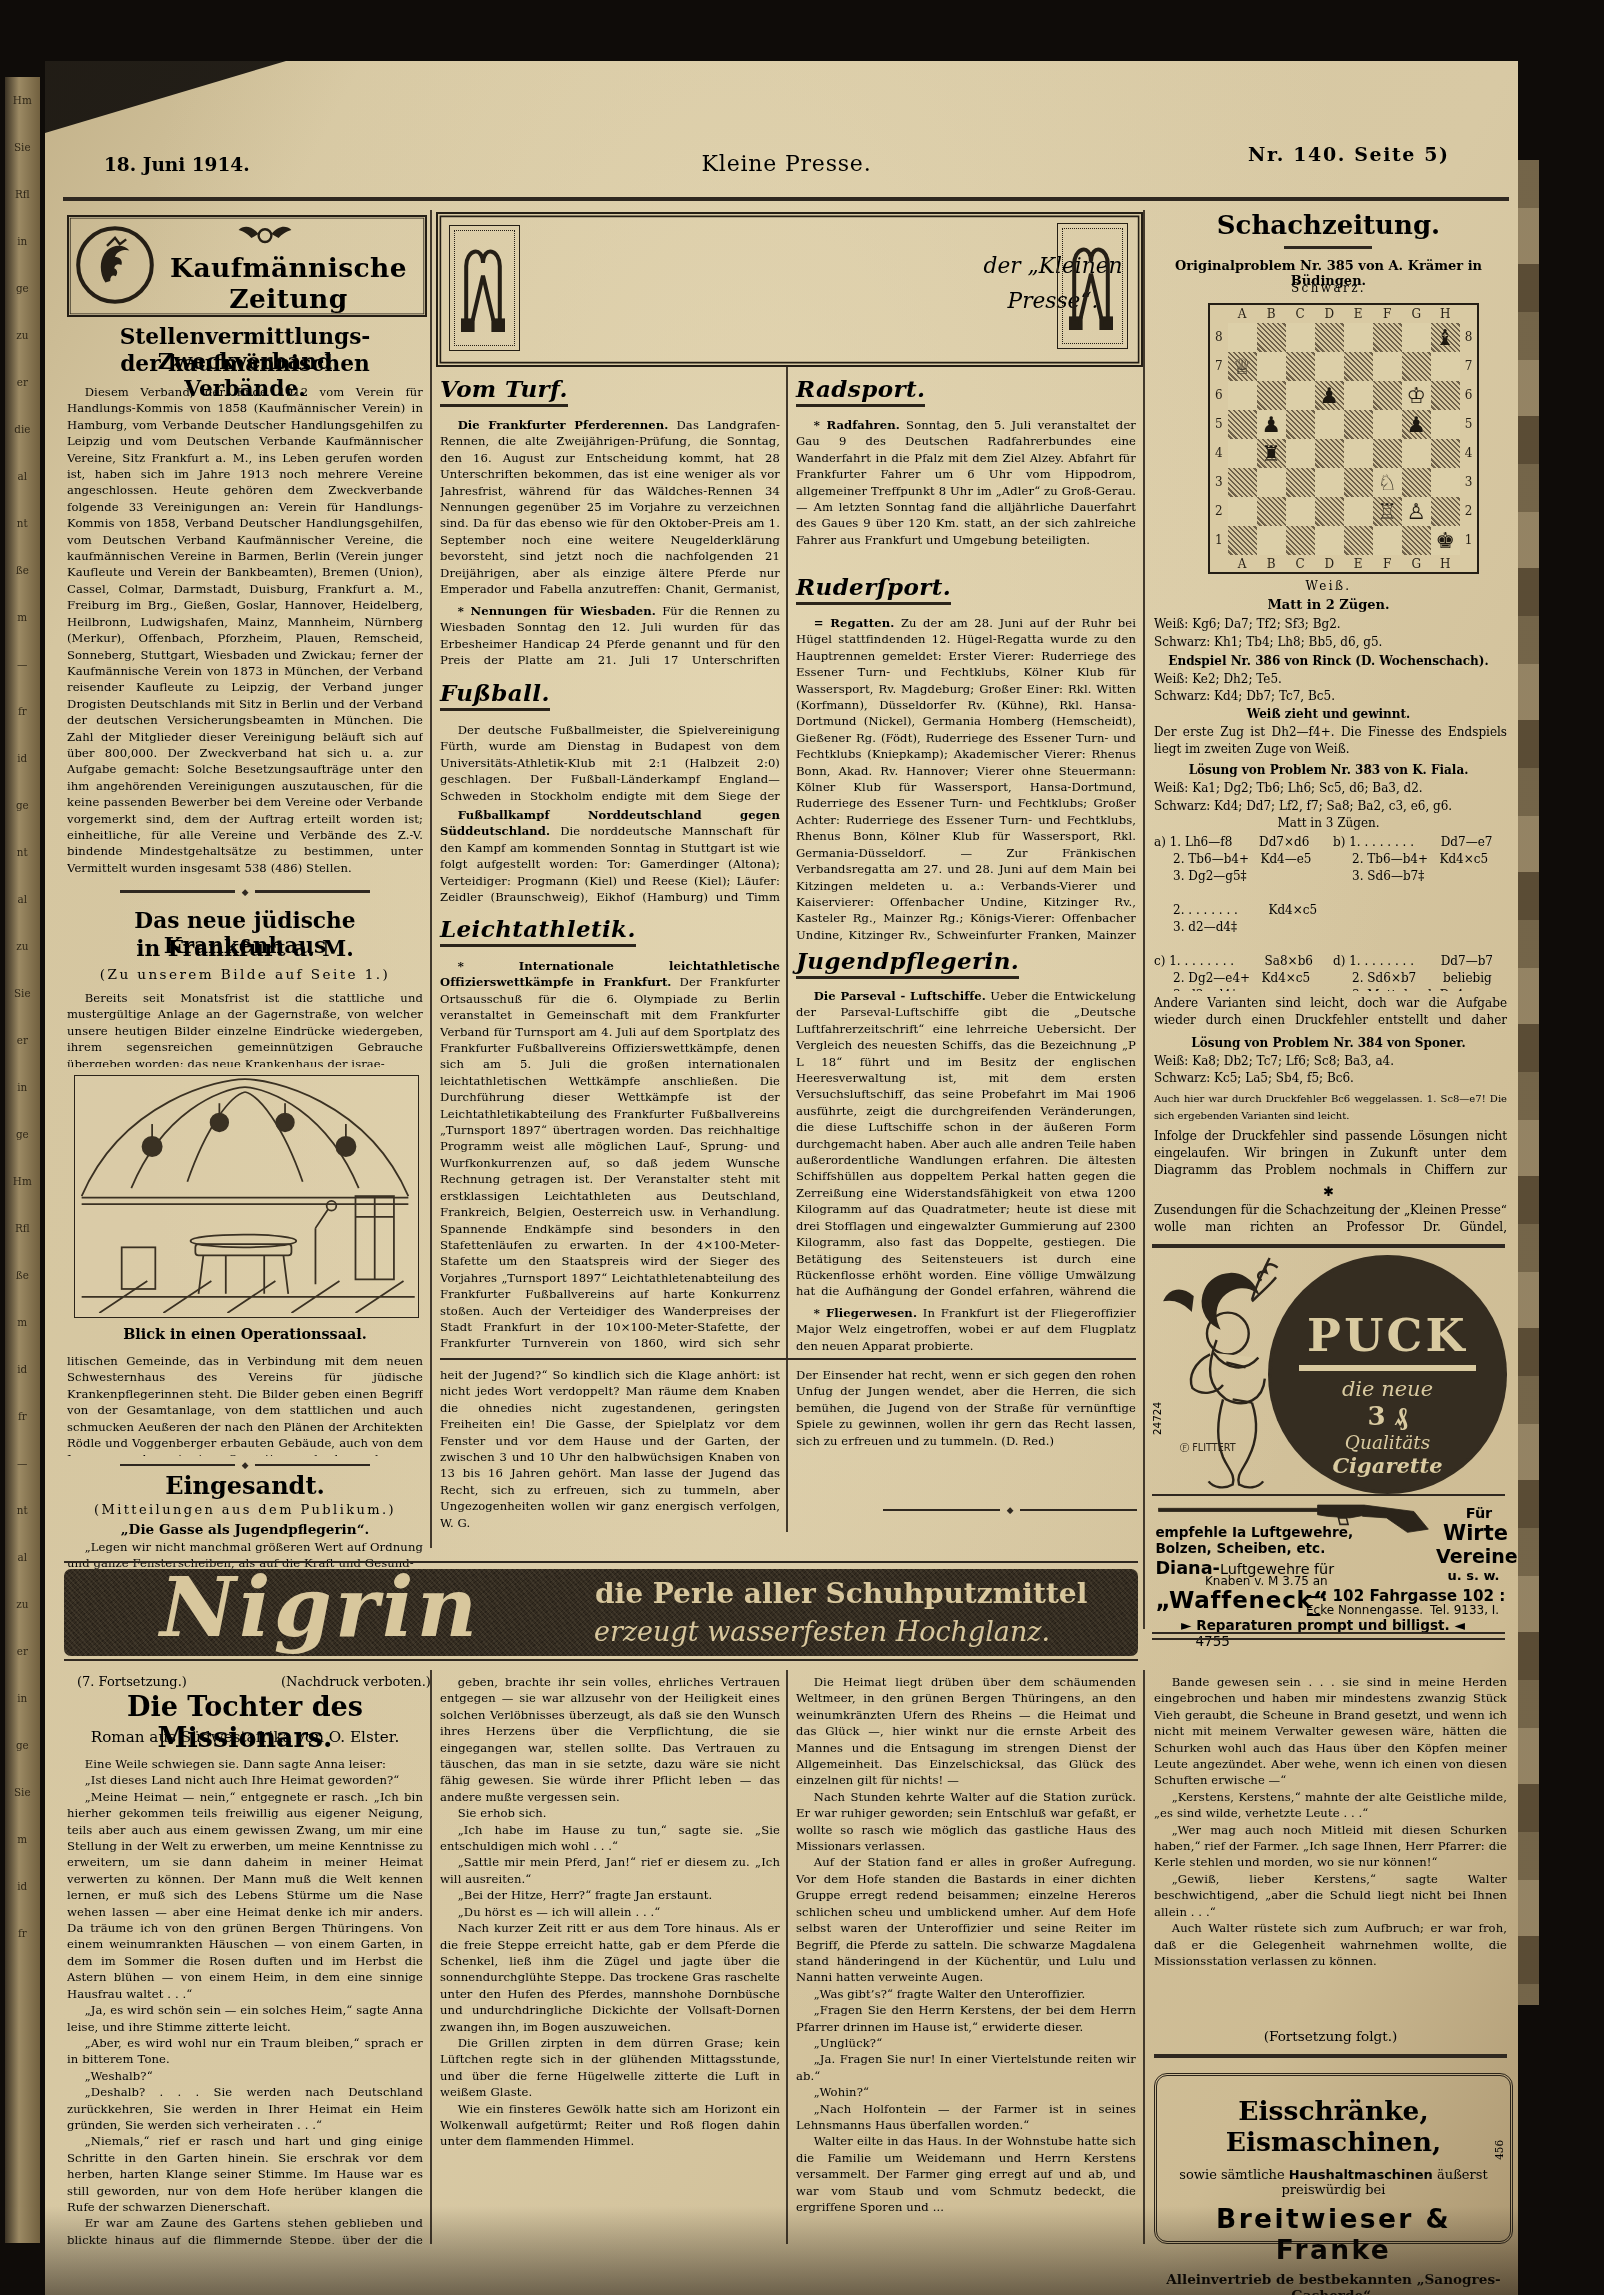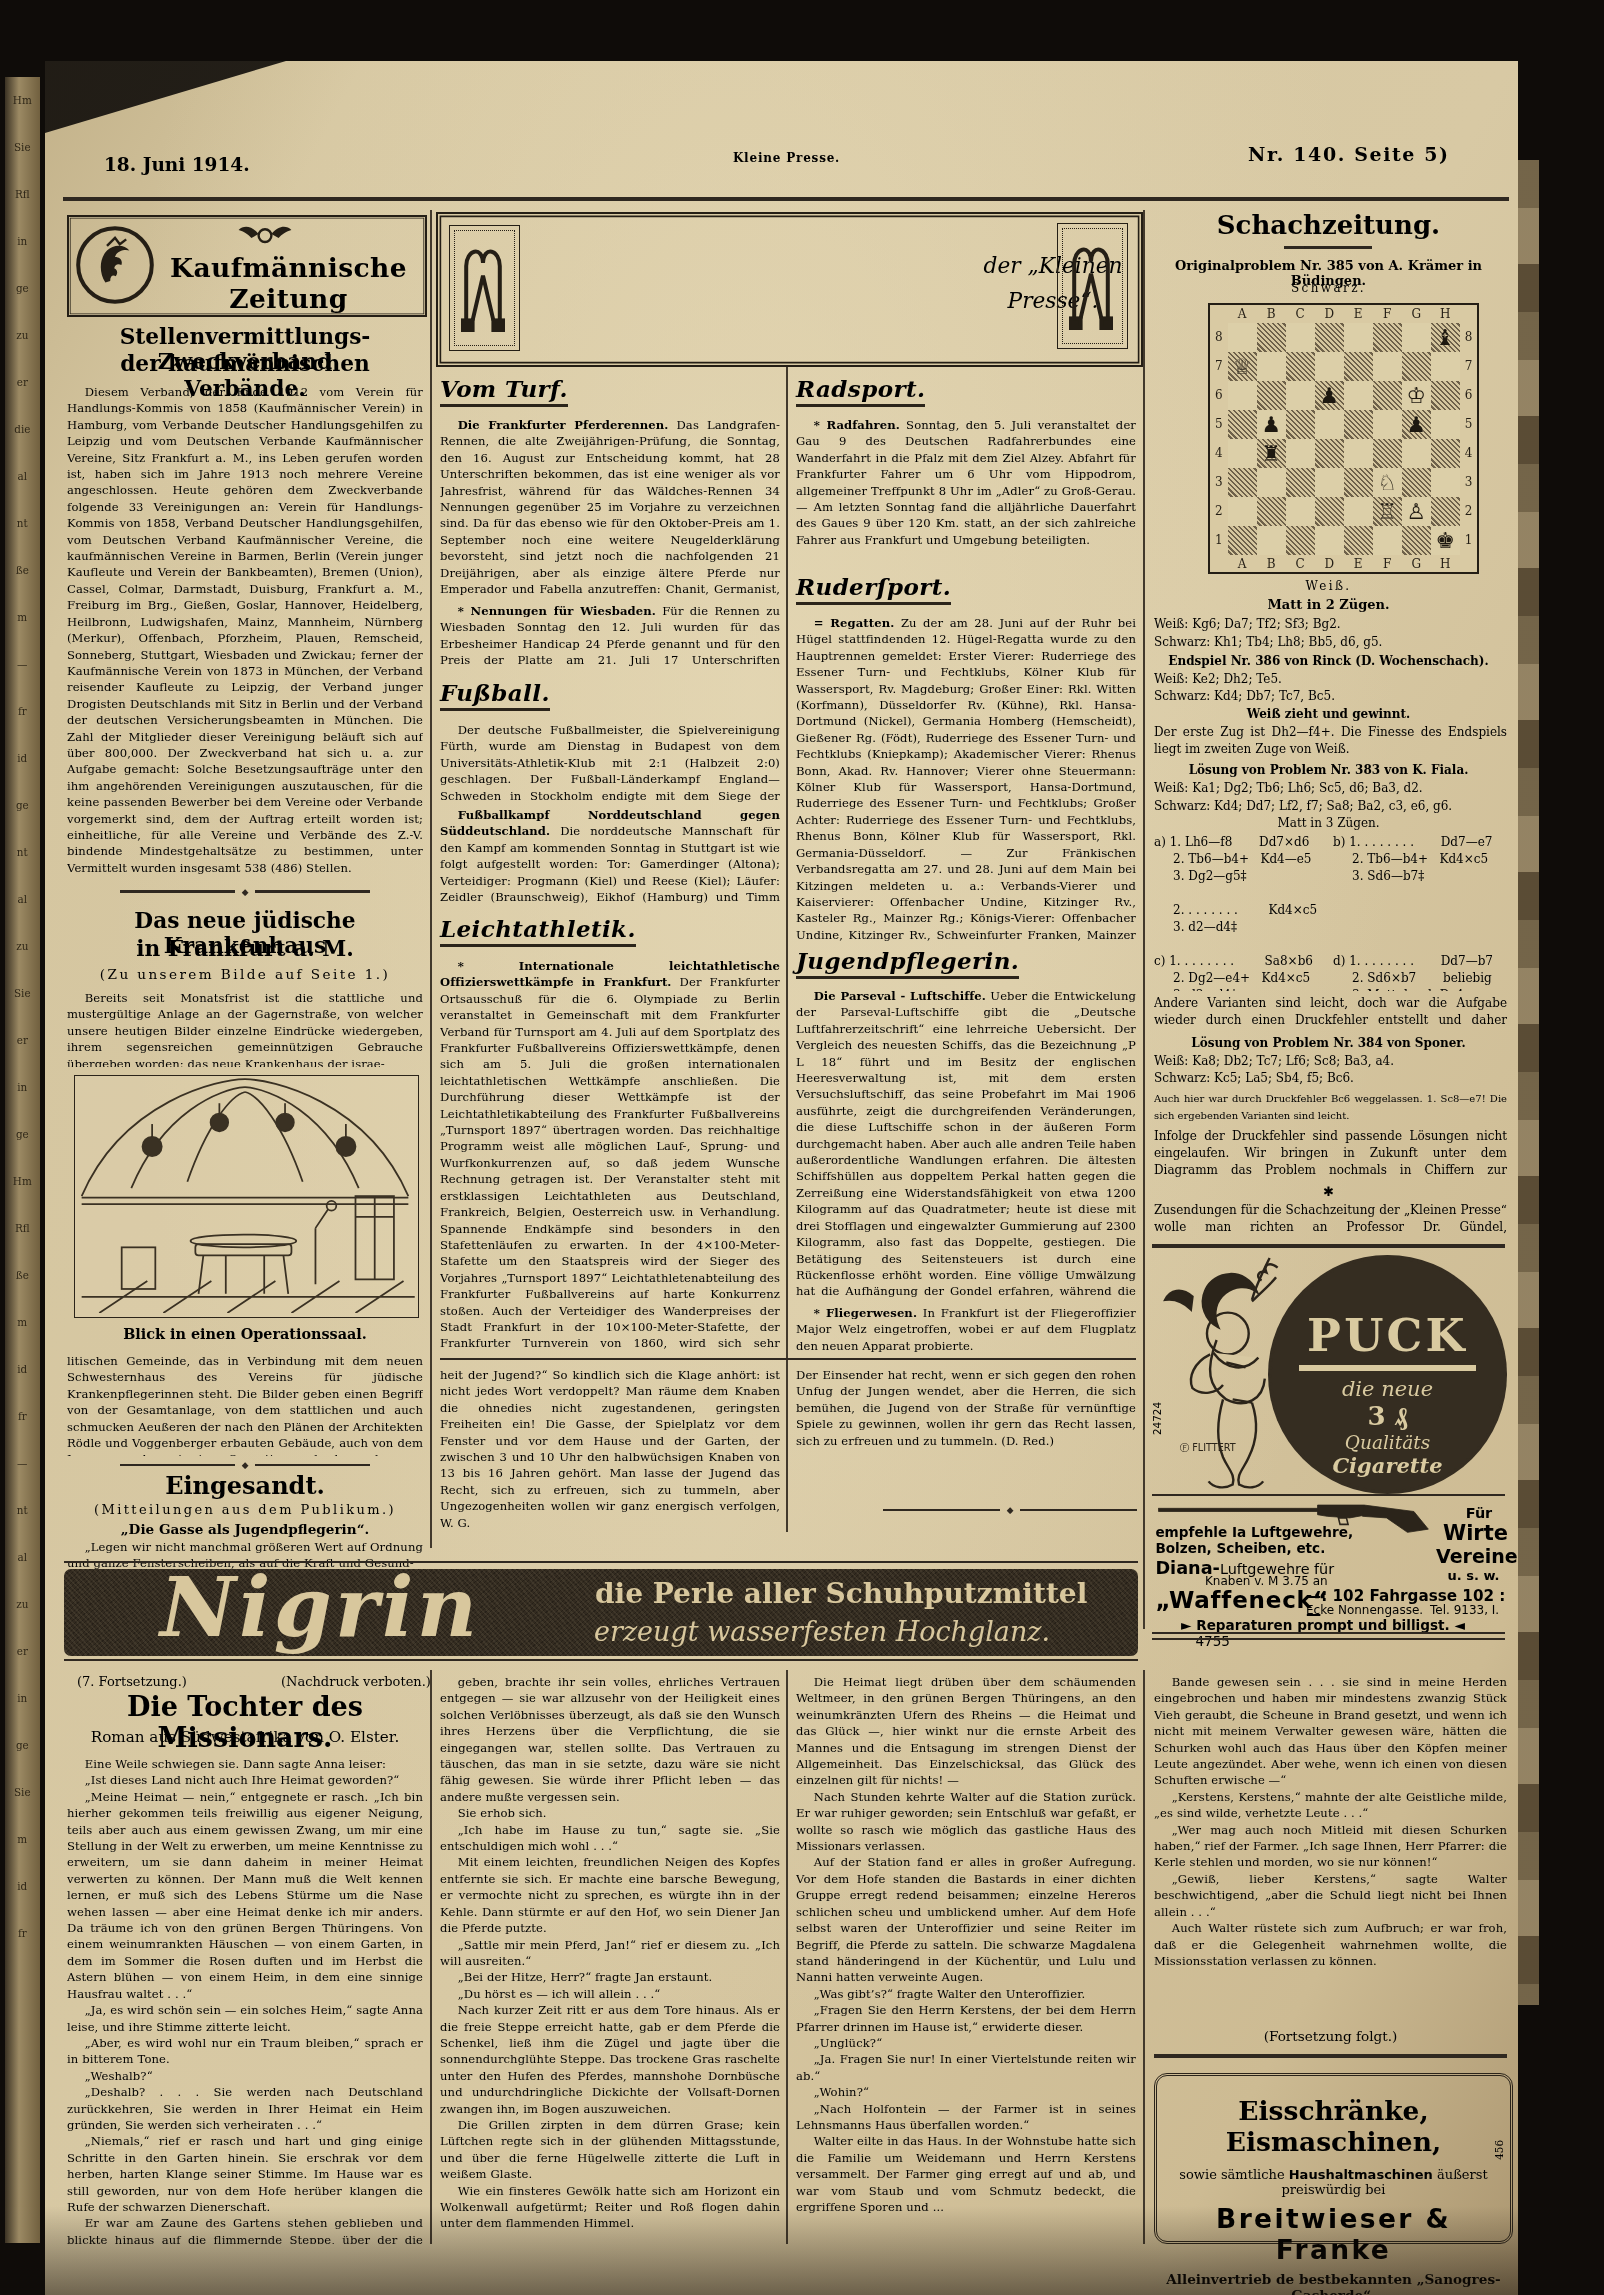--- a/index.html
+++ b/index.html
@@ -112,21 +112,21 @@
 zu
 er
 in
 ge
 Sie
 m
 id
 fr</div>
 
 <div class="abs" style="left:104px;top:154px;font-size:18.5px;font-weight:bold;">18. Juni 1914.</div>
-<div class="abs ctr" style="left:626px;top:151px;width:321px;font-size:12px;font-weight:bold;letter-spacing:0.8px;">Kleine Presse.</div>
+<div class="abs ctr" style="left:626px;top:151px;width:321px;font-size:22px;font-weight:normal;letter-spacing:0.8px;">Kleine Presse.</div>
 <div class="abs" style="left:1248px;top:143px;width:265px;font-size:19px;font-weight:bold;letter-spacing:1.6px;">Nr. 140.   Seite 5)</div>
 <div class="hrule" style="left:63px;top:197px;width:1446px;height:4px;"></div>
 
 <div class="vrule" style="left:430px;top:210px;height:1338px;"></div>
 <div class="vrule" style="left:786px;top:367px;height:1165px;"></div>
 <div class="vrule" style="left:1143px;top:210px;height:1419px;"></div>
 
 <div class="abs kz-box" style="left:67px;top:215px;width:356px;height:98px;">
   <svg width="80" height="80" style="position:absolute;left:6.4px;top:8px;" viewBox="0 0 100 100">
     <circle cx="50" cy="50" r="46" fill="none" stroke="#241e15" stroke-width="5"></circle>
@@ -533,21 +533,20 @@
     <p>„Aber, es wird wohl nur ein Traum bleiben,“ sprach er in bitterem Tone.</p>
     <p>„Weshalb?“</p>
     <p>„Deshalb? . . . Sie werden nach Deutschland zurückkehren, Sie werden in Ihrer Heimat ein Heim gründen, Sie werden sich verheiraten . . .“</p>
     <p>„Niemals,“ rief er rasch und hart und ging einige Schritte in den Garten hinein. Sie erschrak vor dem herben, harten Klange seiner Stimme. Im Hause war es still geworden, nur von dem Hofe herüber klangen die Rufe der schwarzen Dienerschaft.</p>
     <p>Er war am Zaune des Gartens stehen geblieben und blickte hinaus auf die flimmernde Steppe, über der die Sonne brütete.</p>
   </div>
 <div class="abs bodytx" style="left:440px;top:1674px;width:340px;height:571px;">
     <p>geben, brachte ihr sein volles, ehrliches Vertrauen entgegen — sie war allzusehr von der Heiligkeit eines solchen Verlöbnisses überzeugt, als daß sie den Wunsch ihres Herzens über die Verpflichtung, die sie eingegangen war, stellen sollte. Das Vertrauen zu täuschen, das man in sie setzte, dazu wäre sie nicht fähig gewesen. Sie würde ihrer Pflicht leben — das andere mußte vergessen sein.</p>
     <p>Sie erhob sich.</p>
     <p>„Ich habe im Hause zu tun,“ sagte sie. „Sie entschuldigen mich wohl . . .“</p>
-    <p>Mit einem leichten, freundlichen Neigen des Kopfes entfernte sie sich. Er machte eine barsche Bewegung, er vermochte nicht zu sprechen, es würgte ihn in der Kehle. Dann stürmte er auf den Hof, wo sein Diener Jan die Pferde putzte.</p>
     <p>„Sattle mir mein Pferd, Jan!“ rief er diesem zu. „Ich will ausreiten.“</p>
     <p>„Bei der Hitze, Herr?“ fragte Jan erstaunt.</p>
     <p>„Du hörst es — ich will allein . . .“</p>
     <p>Nach kurzer Zeit ritt er aus dem Tore hinaus. Als er die freie Steppe erreicht hatte, gab er dem Pferde die Schenkel, ließ ihm die Zügel und jagte über die sonnendurchglühte Steppe. Das trockene Gras raschelte unter den Hufen des Pferdes, mannshohe Dornbüsche und undurchdringliche Dickichte der Vollsaft-Dornen zwangen ihn, im Bogen auszuweichen.</p>
     <p>Die Grillen zirpten in dem dürren Grase; kein Lüftchen regte sich in der glühenden Mittagsstunde, und über die ferne Hügelwelle zitterte die Luft in weißem Glaste.</p>
     <p>Wie ein finsteres Gewölk hatte sich am Horizont ein Wolkenwall aufgetürmt; Reiter und Roß flogen dahin unter dem flammenden Himmel.</p>
   </div>
 <div class="abs bodytx" style="left:796px;top:1674px;width:340px;height:571px;">
     <p>Die Heimat liegt drüben über dem schäumenden Weltmeer, in den grünen Bergen Thüringens, an den weinumkränzten Ufern des Rheins — die Heimat und das Glück —, hier winkt nur die ernste Arbeit des Mannes und die Entsagung im strengen Dienst der Allgemeinheit.  Das Einzelschicksal, das Glück des einzelnen gilt für nichts! —</p>
     <p>Nach Stunden kehrte Walter auf die Station zurück. Er war ruhiger geworden; sein Entschluß war gefaßt, er wollte so rasch wie möglich das gastliche Haus des Missionars verlassen.</p>

